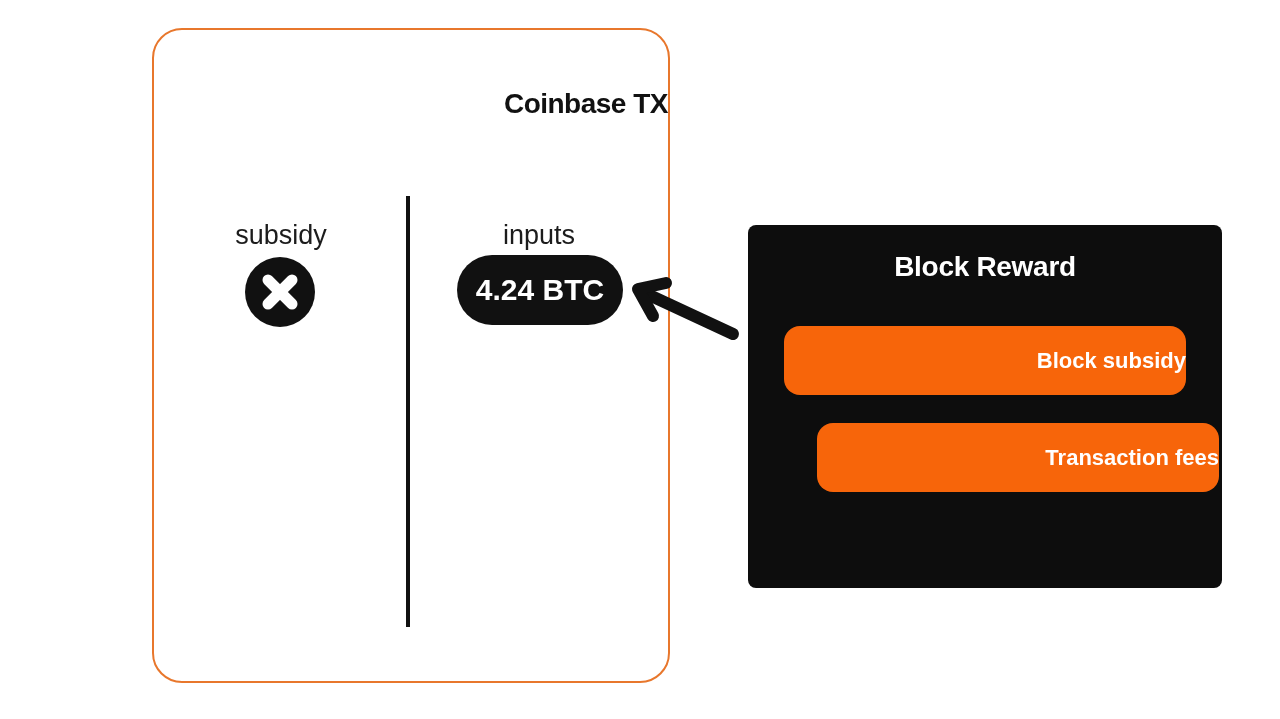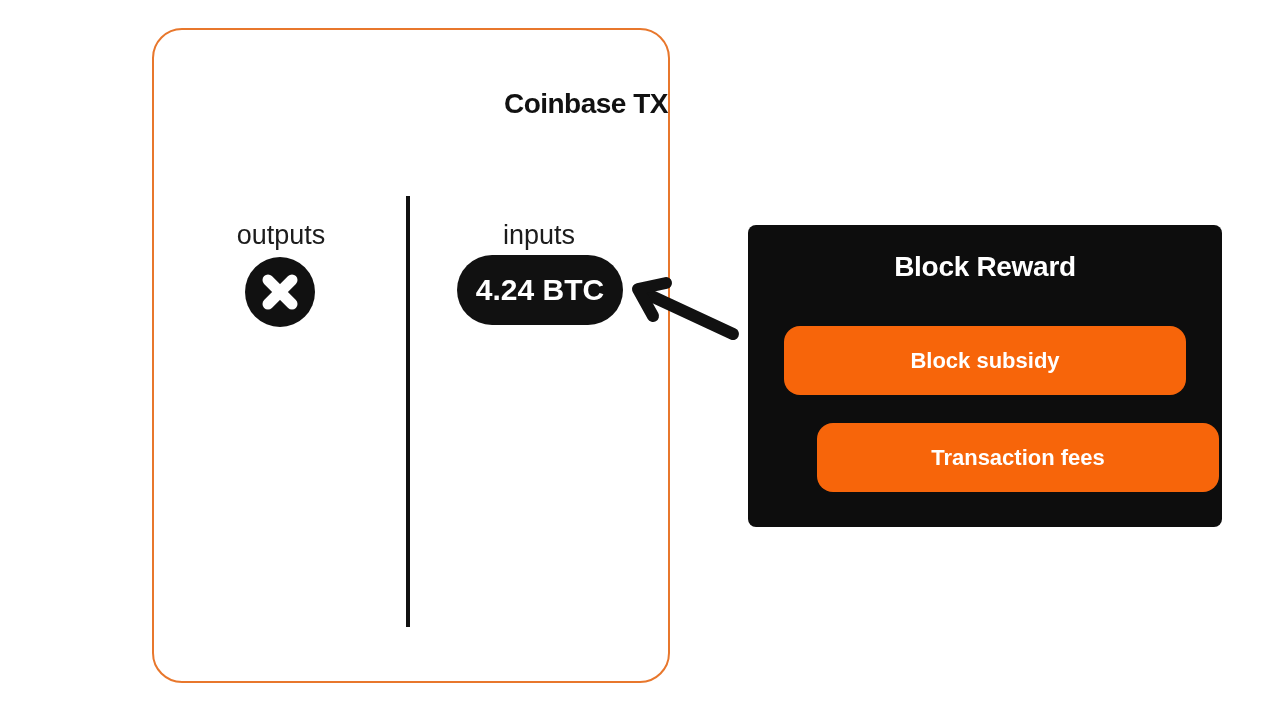--- a/index.html
+++ b/index.html
@@ -46,32 +46,32 @@
     position: absolute; left: 303px; top: 225px; width: 166px; height: 70px;
     background: var(--ink_black); border-radius: 35px;
     display: flex; align-items: center; justify-content: center;
   }
   .btc-pill span {
     color: var(--text_white); font-size: 30px; font-weight: bold; letter-spacing: 0px;
   }
 
   
   .reward-box {
-    position: absolute; left: 748px; top: 225px; width: 474px; height: 302px;
+    position: absolute; left: 748px; top: 225px; width: 474px; height: 363px;
     background: var(--panel_black); border-radius: 8px;
   }
   .reward-title {
     position: absolute; left: 0; top: 26px; width: 100%;
     text-align: center; font-size: 28px; font-weight: bold; color: var(--text_white);
     letter-spacing: -0.3px;
   }
   .reward-item {
     position: absolute; left: 36px; width: 402px; height: 69px;
     background: var(--orange_fill); border-radius: 16px;
-    display: flex; align-items: center; justify-content: center;
+    display: flex; align-items: center; justify-content: flex-end;
   }
   .reward-item.first { top: 101px; }
   .reward-item.second { top: 198px; margin-left: 33px; }
   .reward-item span {
     color: var(--text_white); font-size: 22px; font-weight: bold;
   }
 
   
   .arrow-overlay {
     position: absolute; left: 0; top: 0; width: 1280px; height: 719px;
@@ -79,21 +79,21 @@
   }
 </style>
 </head>
 <body>
 
 <div class="canvas">
 
   <div class="coinbase-box">
     <div class="coinbase-title">Coinbase TX</div>
 
-    <div class="col-label inputs">outputs</div>
+    <div class="col-label inputs">subsidy</div>
     <div class="col-label outputs">inputs</div>
 
     <div class="io-divider"></div>
 
     <div class="x-circle">
       <svg width="70" height="70" viewBox="0 0 70 70" aria-hidden="true">
         <circle cx="35" cy="35" r="35" fill="#111111"></circle>
         <line x1="23" y1="23" x2="47" y2="47" stroke="#ffffff" stroke-width="11" stroke-linecap="round"></line>
         <line x1="47" y1="23" x2="23" y2="47" stroke="#ffffff" stroke-width="11" stroke-linecap="round"></line>
       </svg>

